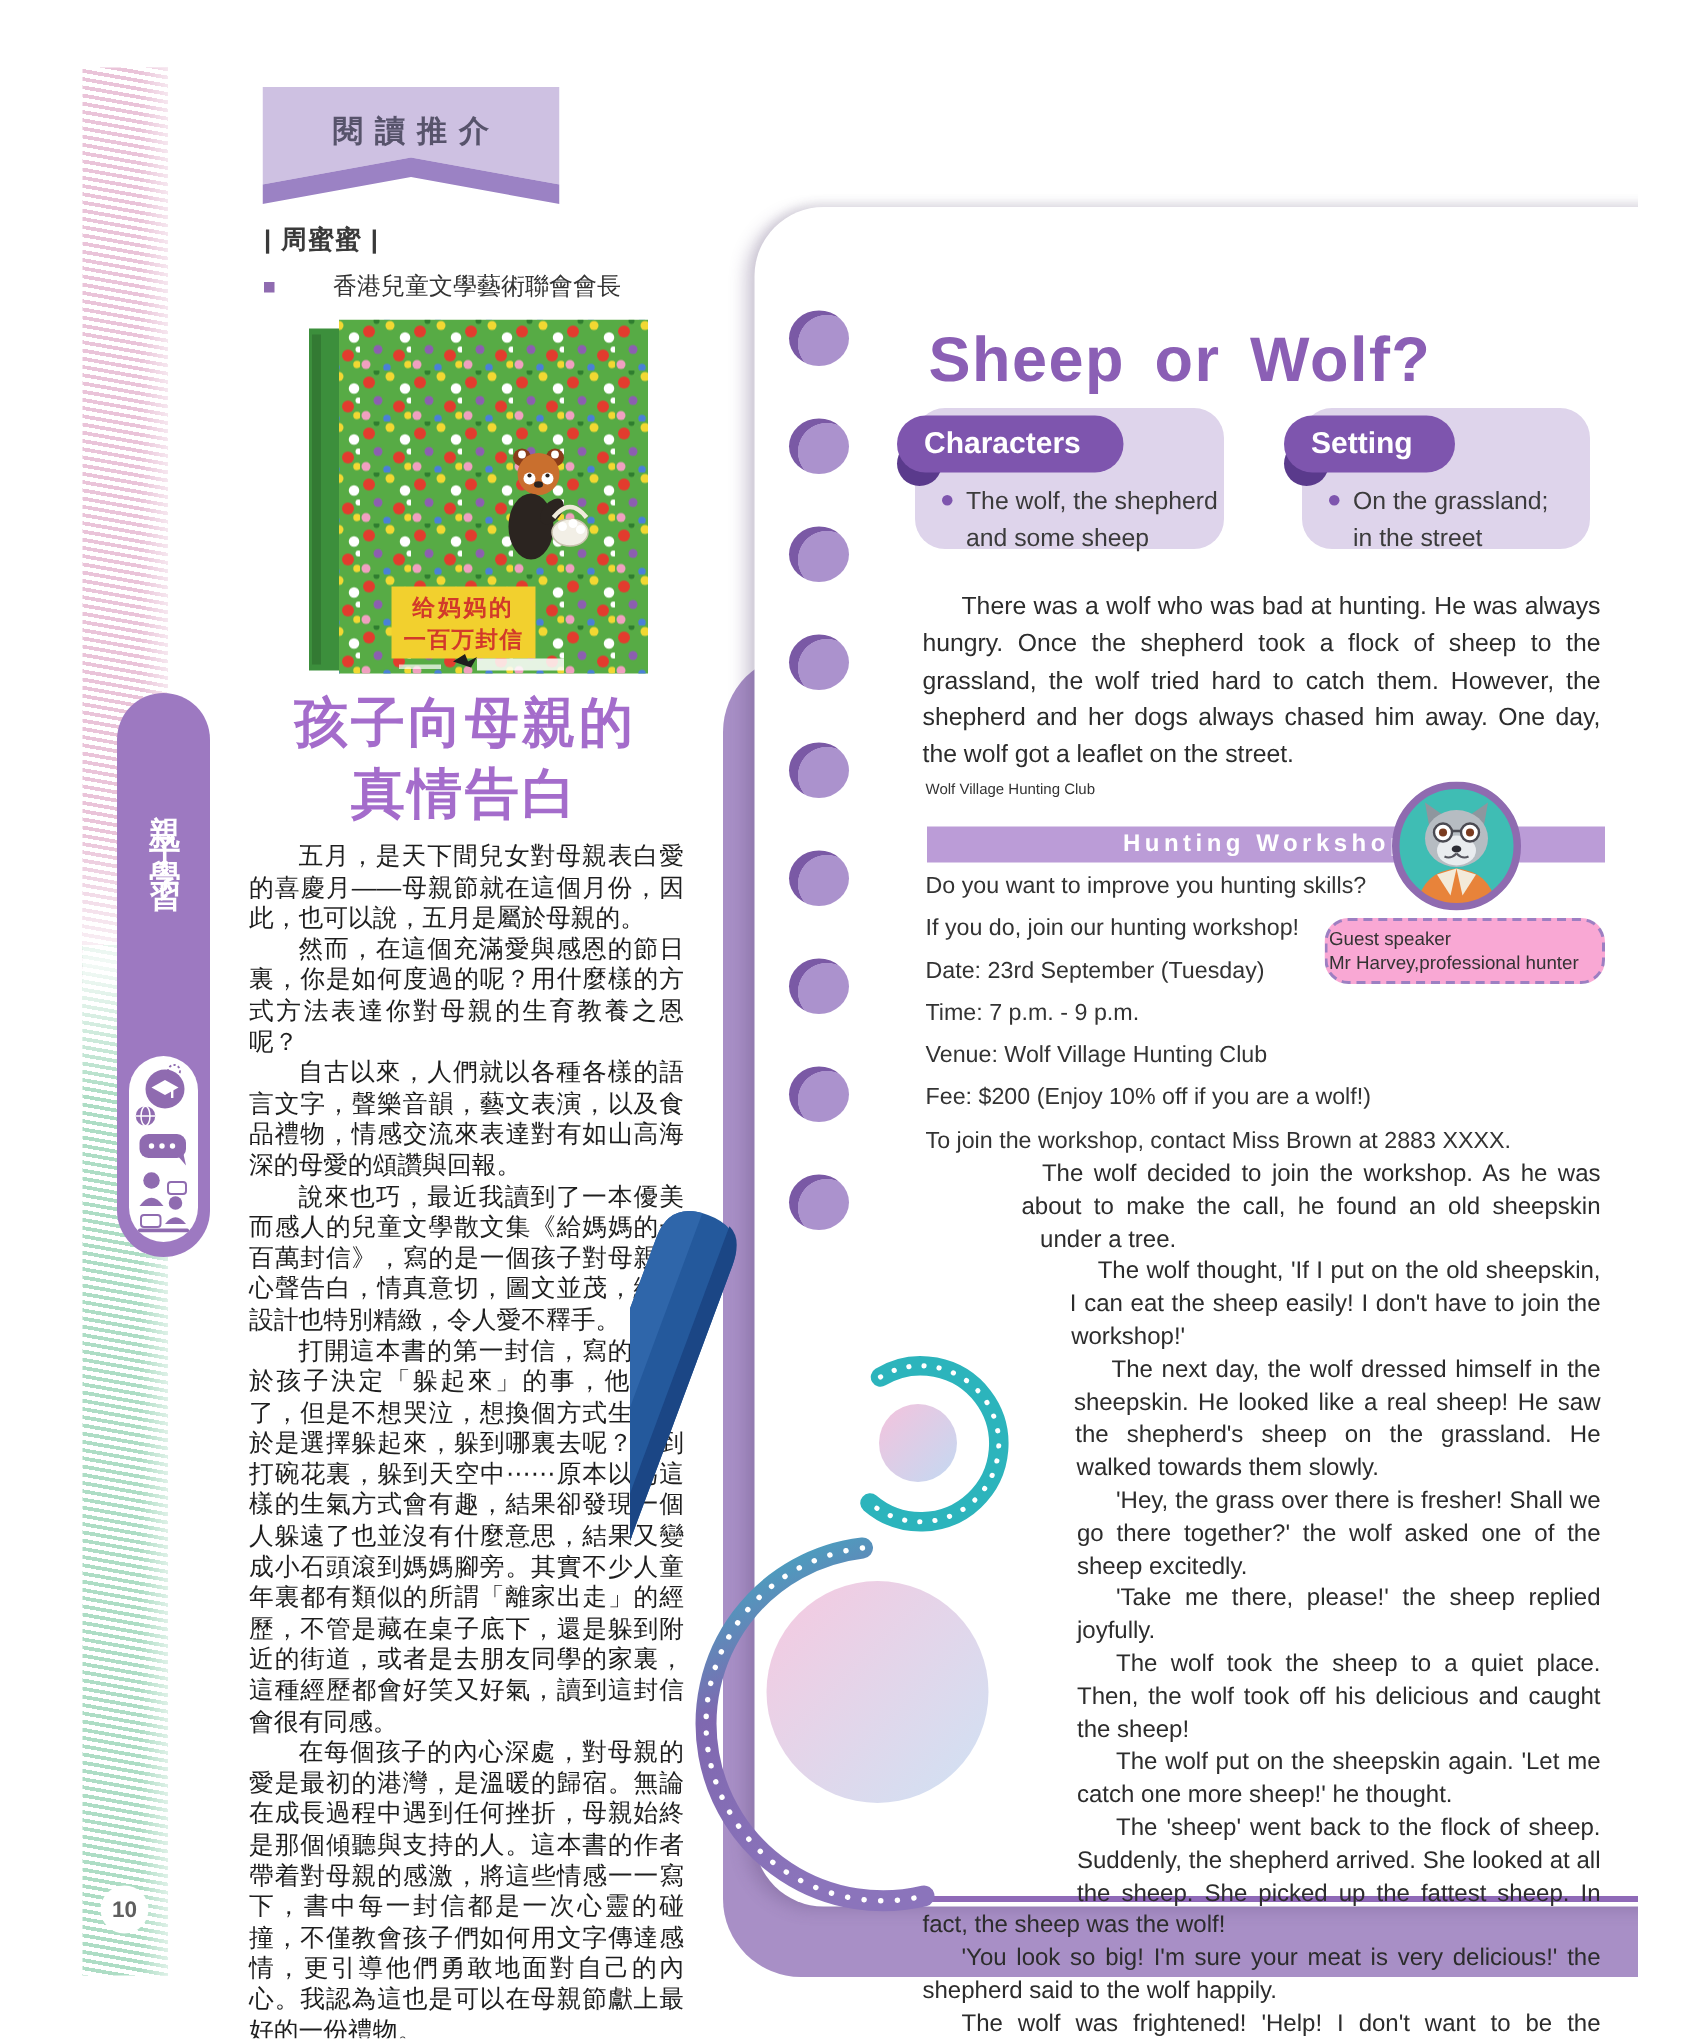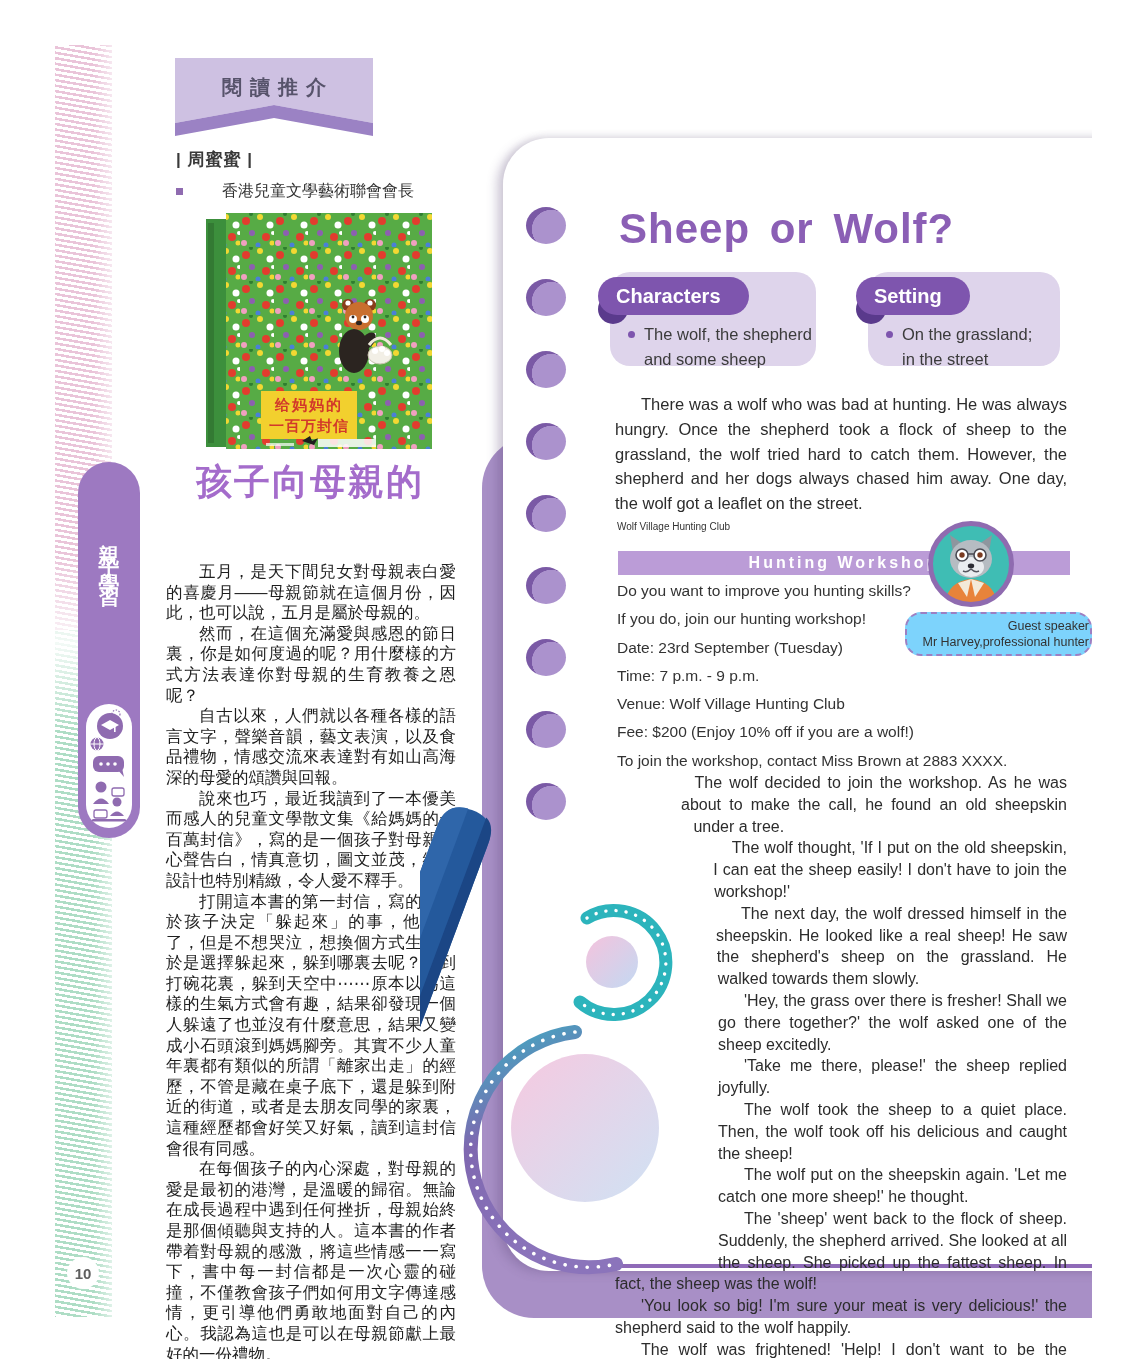--- a/index.html
+++ b/index.html
@@ -49,21 +49,21 @@
 
   
   .back-card{position:absolute;left:482px;top:436px;width:641px;height:882px;background:#a88fc6;
              border-radius:52px 0 0 52px;z-index:0;}
   .white-page{position:absolute;left:503px;top:138px;width:620px;height:1133px;background:#fff;
               border-radius:46px 0 0 46px;z-index:1;
               box-shadow:-7px 2px 10px rgba(90,70,120,.25),0 -3px 6px rgba(80,70,100,.10);}
   .hole{position:absolute;left:526px;width:40px;height:37px;border-radius:50%;z-index:3;
         background:radial-gradient(circle at 63% 60%, #ab92cd 0 57%, #7a59a5 58%);}
 
-  .story-title{position:absolute;left:619px;top:205px;font-size:42px;font-weight:bold;color:#8b5fb5;
+  .story-title{position:absolute;left:619px;top:216px;font-size:42px;font-weight:bold;color:#8b5fb5;
                letter-spacing:1px;word-spacing:7px;z-index:2;}
 
   .info-box{position:absolute;top:272px;height:94px;background:#ded4eb;border-radius:20px;z-index:2;}
   .box-characters{left:610px;width:206px;}
   .box-setting{left:868px;width:192px;}
   .pill-fold{position:absolute;left:-12px;top:22px;width:30px;height:30px;background:#5a3a8c;border-radius:50%;}
   .box-pill{position:absolute;left:-12px;top:5px;height:38px;background:#7e55ae;border-radius:19px;color:#fff;
             font-size:20px;font-weight:bold;display:flex;align-items:center;padding:0 28px 0 18px;}
   .box-lines{position:absolute;left:18px;top:50px;font-size:16.5px;color:#3b3b3b;line-height:25px;}
   .dot{display:inline-block;width:7px;height:7px;border-radius:50%;background:#7e55ae;margin-right:9px;vertical-align:2px;}
@@ -71,22 +71,22 @@
 
   .intro{position:absolute;left:615px;top:392px;width:452px;font-size:16.5px;line-height:24.8px;
          text-align:justify;color:#2c2c2c;text-indent:26px;z-index:2;margin:0;}
   .club-line{position:absolute;left:617px;top:521px;font-size:10px;color:#333;z-index:2;}
   .hw-banner{position:absolute;left:618px;top:551px;width:452px;height:24px;background:#bb9cd7;color:#fff;
              font-weight:bold;font-size:16px;letter-spacing:3px;display:flex;align-items:center;justify-content:center;z-index:2;}
   .leaflet{position:absolute;left:617px;top:582px;width:460px;font-size:15.5px;color:#333;z-index:2;}
   .leaflet p{margin:0 0 10.3px;line-height:18px;}
 
   .avatar{position:absolute;left:928px;top:521px;width:86px;height:86px;z-index:5;}
-  .guest-bubble{position:absolute;left:905px;top:612px;width:181px;border:2px dashed #9d7fc2;border-radius:16px;
-                background:#7dd3fc;text-align:right;font-size:12.5px;color:#333;padding:4px 1px;line-height:16px;z-index:5;}
+  .guest-bubble{position:absolute;left:883px;top:612px;width:181px;border:2px dashed #9d7fc2;border-radius:16px;
+                background:#f9a8d4;text-align:left;font-size:12.5px;color:#333;padding:4px 1px;line-height:16px;z-index:5;}
 
   .story-flow{position:absolute;left:615px;top:772px;width:452px;font-size:16px;line-height:21.8px;
               text-align:justify;color:#2c2c2c;z-index:4;}
   .story-flow p{margin:0;text-indent:26px;}
   .pen-spacer{float:left;width:95px;height:380px;margin:118px 8px 0 0;
               shape-outside:polygon(0 0,40% 0,95% 20%,100% 45%,100% 100%,0 100%);}
 
   .decor{position:absolute;left:440px;top:850px;width:320px;height:440px;z-index:3;}
   .pen{position:absolute;left:420px;top:780px;width:320px;height:520px;z-index:6;}
   .bottom-line{position:absolute;left:612px;top:1264px;width:511px;height:3.5px;background:#8f6ab8;z-index:2;}
@@ -162,20 +162,21 @@
     <text x="103" y="218" text-anchor="middle" font-size="15" font-weight="bold" fill="#d2392a" letter-spacing="1">一百万封信</text>
     <g>
       <path d="M96 228 l8 -5 l2 5 l6 -3 l-4 7 z" fill="#1d1d1d"></path>
       <rect x="112" y="226" width="58" height="8" fill="#ffffff" opacity="0.85"></rect>
       <rect x="60" y="230" width="28" height="3" fill="#ffffff" opacity="0.7"></rect>
     </g>
   </svg>
 
   <div class="article-title">
     <div>孩子向母親的</div>
+    <div>真情告白</div>
   </div>
 
   <div class="cn-body">
     <p>五月，是天下間兒女對母親表白愛的喜慶月——母親節就在這個月份，因此，也可以說，五月是屬於母親的。</p>
     <p>然而，在這個充滿愛與感恩的節日裏，你是如何度過的呢？用什麼樣的方式方法表達你對母親的生育教養之恩呢？</p>
     <p>自古以來，人們就以各種各樣的語言文字，聲樂音韻，藝文表演，以及食品禮物，情感交流來表達對有如山高海深的母愛的頌讚與回報。</p>
     <p>說來也巧，最近我讀到了一本優美而感人的兒童文學散文集《給媽媽的一百萬封信》，寫的是一個孩子對母親的心聲告白，情真意切，圖文並茂，編輯設計也特別精緻，令人愛不釋手。</p>
     <p>打開這本書的第一封信，寫的是關於孩子決定「躲起來」的事，他生氣了，但是不想哭泣，想換個方式生氣，於是選擇躲起來，躲到哪裏去呢？躲到打碗花裏，躲到天空中⋯⋯原本以為這樣的生氣方式會有趣，結果卻發現一個人躲遠了也並沒有什麼意思，結果又變成小石頭滾到媽媽腳旁。其實不少人童年裏都有類似的所謂「離家出走」的經歷，不管是藏在桌子底下，還是躲到附近的街道，或者是去朋友同學的家裏，這種經歷都會好笑又好氣，讀到這封信會很有同感。</p>
     <p>在每個孩子的內心深處，對母親的愛是最初的港灣，是溫暖的歸宿。無論在成長過程中遇到任何挫折，母親始終是那個傾聽與支持的人。這本書的作者帶着對母親的感激，將這些情感一一寫下，書中每一封信都是一次心靈的碰撞，不僅教會孩子們如何用文字傳達感情，更引導他們勇敢地面對自己的內心。我認為這也是可以在母親節獻上最好的一份禮物。</p>
   </div>

